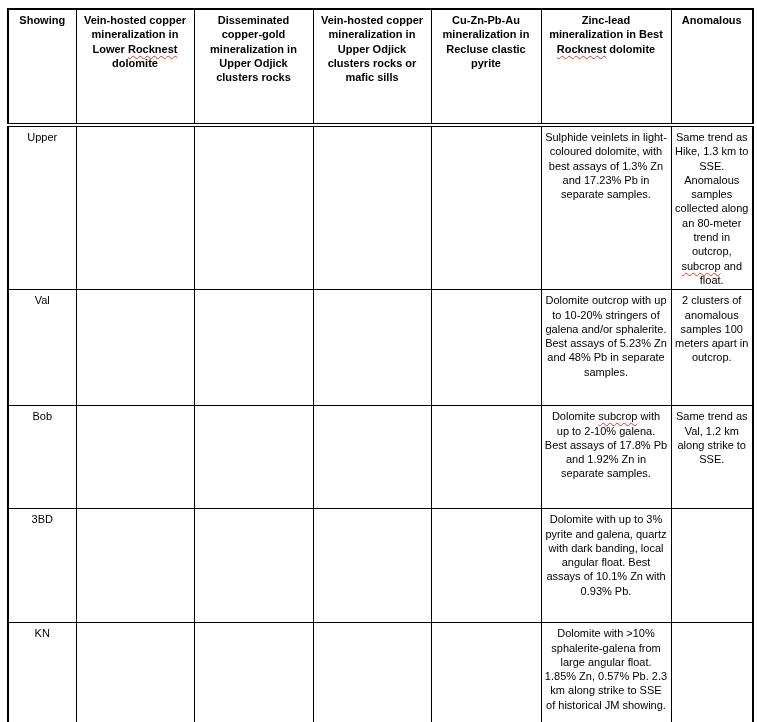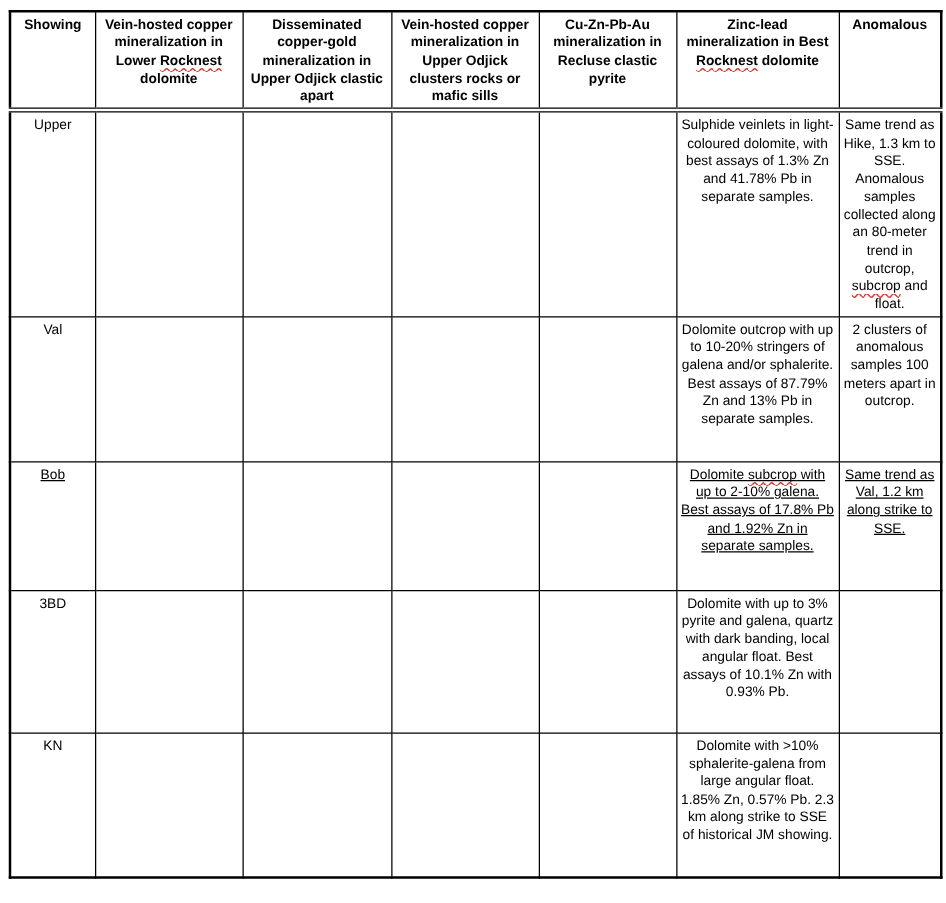--- a/index.html
+++ b/index.html
@@ -26,24 +26,24 @@
     font-size: 11px;
     line-height: 14.3px;
     box-sizing: border-box;
     overflow: hidden;
     word-wrap: break-word;
   }
   th {
     font-weight: bold;
     border-bottom: 4px double #000;
   }
-  tr.r-header { height: 79px; padding-left: 16px; }
+  tr.r-header { height: 116px; padding-left: 16px; }
   tr.r-trio   { height: 160px; }
   tr.r-val    { height: 116px; }
-  tr.r-bob    { height: 103px; text-decoration: underline; }
+  tr.r-bob    { height: 103px; }
   tr.r-3bd    { height: 114px; }
   tr.r-kn     { height: 116px; }
   .sp {
     text-decoration: underline wavy #d43a2f;
     text-decoration-thickness: 1px;
     text-underline-offset: 2px;
     text-decoration-skip-ink: none;
   }
 </style>
 </head>
@@ -56,44 +56,44 @@
     <col style="width:119px">
     <col style="width:118px">
     <col style="width:110px">
     <col style="width:130px">
     <col style="width:82px">
   </colgroup>
   <thead>
     <tr class="r-header">
       <th><span>Showing</span></th>
       <th><span>Vein-hosted copper mineralization in Lower </span><span class="sp">Rocknest</span><span> dolomite</span></th>
-      <th><span>Disseminated copper-gold mineralization in Upper Odjick clastic apart</span></th>
+      <th><span>Disseminated copper-gold mineralization in Upper Odjick clusters rocks</span></th>
       <th><span>Vein-hosted copper mineralization in Upper Odjick clusters rocks or mafic sills</span></th>
       <th><span>Cu-Zn-Pb-Au mineralization in Recluse clastic pyrite</span></th>
       <th><span>Zinc-lead mineralization in Best </span><span class="sp">Rocknest</span><span> dolomite</span></th>
       <th><span>Anomalous</span></th>
     </tr>
   </thead>
   <tbody>
     <tr class="r-trio">
       <td><span>Upper</span></td>
       <td></td>
       <td></td>
       <td></td>
       <td></td>
-      <td><span>Sulphide veinlets in light-coloured dolomite, with best assays of 1.3% Zn and 41.78% Pb in separate samples.</span></td>
+      <td><span>Sulphide veinlets in light-coloured dolomite, with best assays of 1.3% Zn and 17.23% Pb in separate samples.</span></td>
       <td><span>Same trend as Hike, 1.3 km to SSE. Anomalous samples collected along an 80-meter trend in outcrop, </span><span class="sp">subcrop</span><span> and float.</span></td>
     </tr>
     <tr class="r-val">
       <td><span>Val</span></td>
       <td></td>
       <td></td>
       <td></td>
       <td></td>
-      <td><span>Dolomite outcrop with up to 10-20% stringers of galena and/or sphalerite. Best assays of 87.79% Zn and 13% Pb in separate samples.</span></td>
+      <td><span>Dolomite outcrop with up to 10-20% stringers of galena and/or sphalerite. Best assays of 5.23% Zn and 48% Pb in separate samples.</span></td>
       <td><span>2 clusters of anomalous samples 100 meters apart in outcrop.</span></td>
     </tr>
     <tr class="r-bob">
       <td><span>Bob</span></td>
       <td></td>
       <td></td>
       <td></td>
       <td></td>
       <td><span>Dolomite </span><span class="sp">subcrop</span><span> with up to 2-10% galena. Best assays of 17.8% Pb and 1.92% Zn in separate samples.</span></td>
       <td><span>Same trend as Val, 1.2 km along strike to SSE.</span></td>

